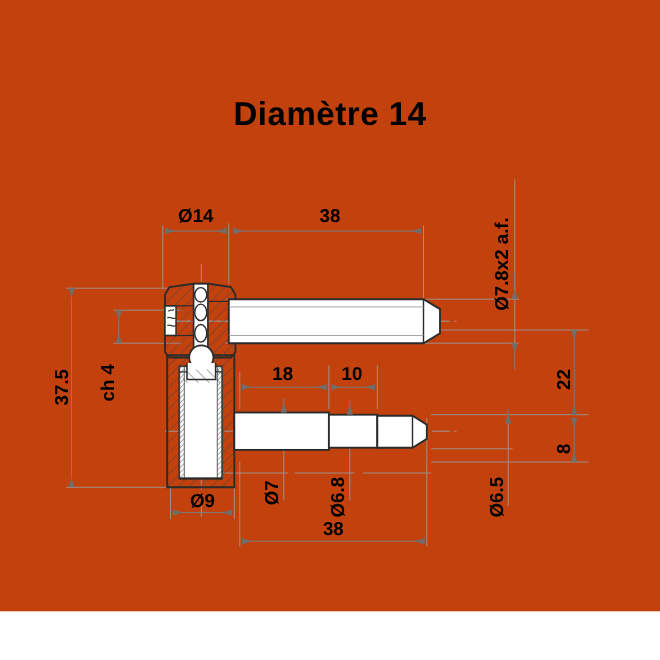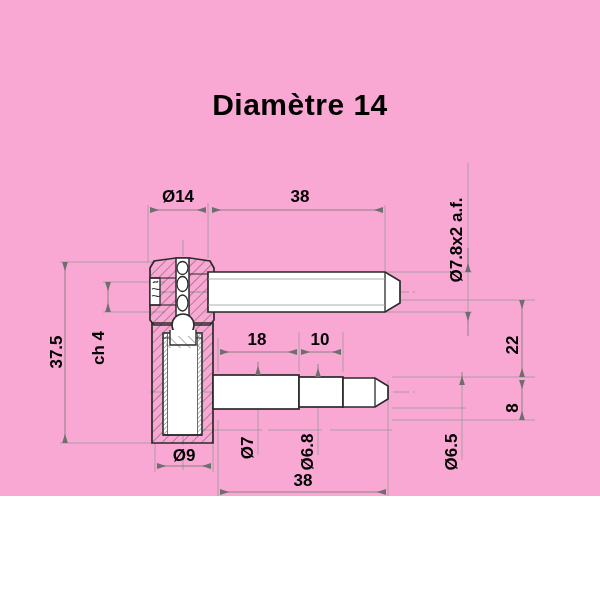--- a/index.html
+++ b/index.html
@@ -3,22 +3,22 @@
 <meta charset="utf-8">
 <style>
   html, body {
     margin: 0;
     padding: 0;
     background: #ffffff;
   }
   #page {
     position: relative;
     width: 600px;
-    height: 496px;
-    background: #f9a8d4;
+    height: 556px;
+    background: #c2410c;
     font-family: "Liberation Sans", sans-serif;
     overflow: hidden;
   }
   #title {
     position: absolute;
     left: 0;
     top: 88px;
     width: 600px;
     text-align: center;
     font-size: 30px;

